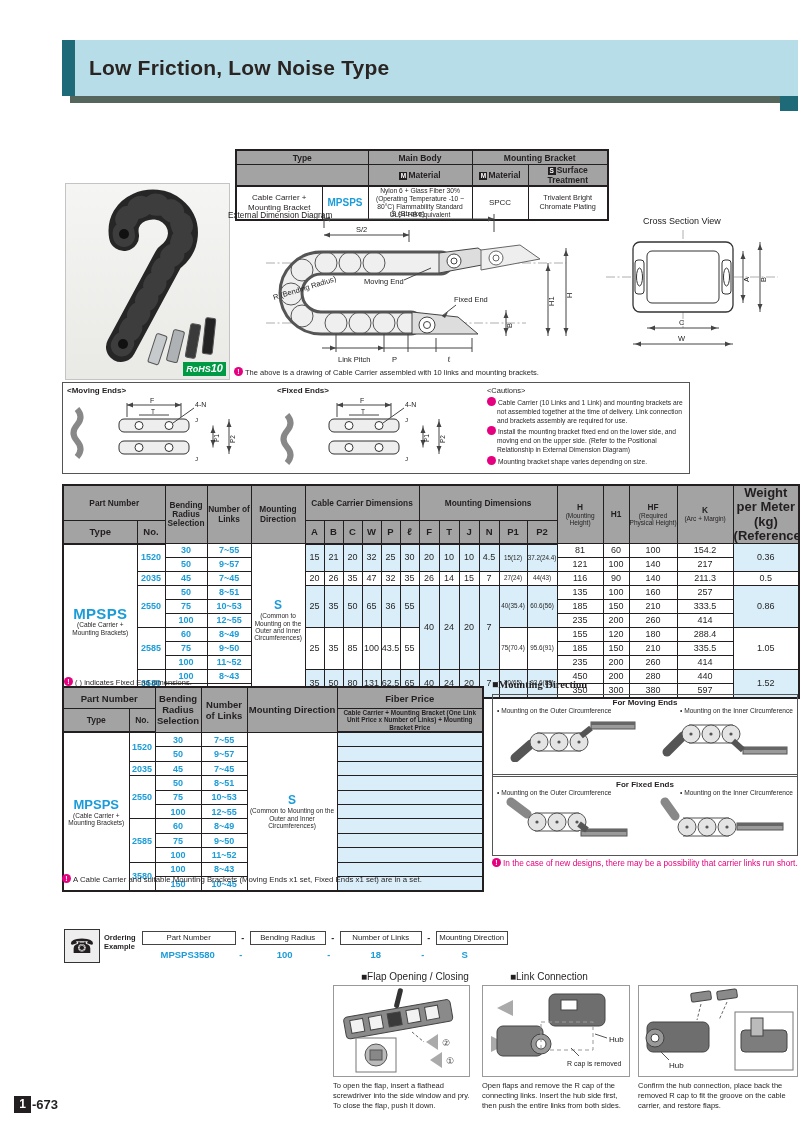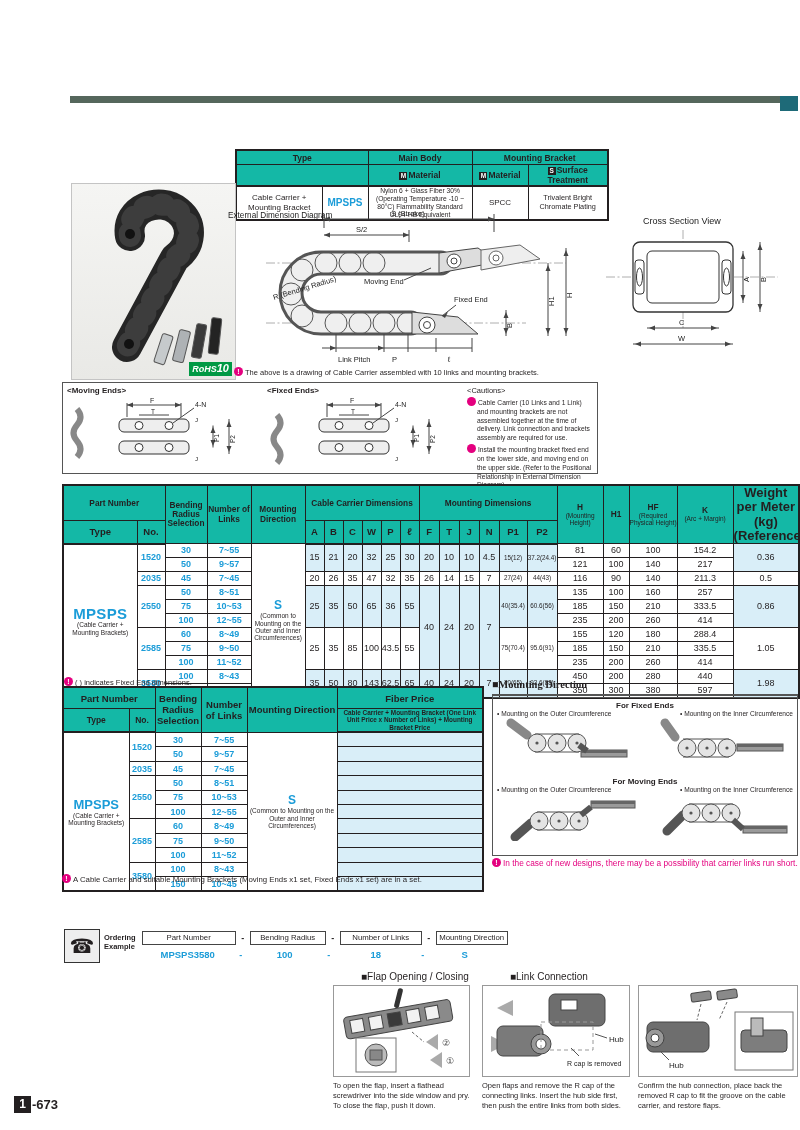--- a/index.html
+++ b/index.html
@@ -7,49 +7,49 @@
 
   
   .hdr{position:absolute;left:62px;top:40px;width:736px;height:56px;background:#b7dde8;border-left:13px solid #1e6a78;box-sizing:border-box;}
   .hdr .t{font-size:21px;font-weight:bold;color:#2a2422;line-height:56px;padding-left:14px;letter-spacing:.2px;}
   .hdr-sh{position:absolute;left:70px;top:96px;width:712px;height:7px;background:#55675c;}
   .hdr-tab{position:absolute;left:780px;top:96px;width:18px;height:15px;background:#1e6a78;}
 
   
   .tbl{border-collapse:collapse;table-layout:fixed;border:2px solid #231f20;}
   .tbl th,.tbl td{border:1px solid #231f20;padding:0;text-align:center;vertical-align:middle;overflow:hidden;}
-  .tbl th{background:#14b8a6;font-weight:bold;}
+  .tbl th{background:#a3a3a3;font-weight:bold;}
   .bt{color:#1b9cd8;font-weight:bold;}
   .bc{background:#d9eef8;}
   .sub{display:block;font-size:6.5px;font-weight:normal;line-height:1.15;}
   .tiny{font-size:6.3px;}
 
   
   .type-tbl{position:absolute;left:235px;top:149px;width:372px;font-size:8px;}
   .type-tbl th{font-size:8.5px;height:13px;}
   .type-tbl td{height:30px;line-height:1.2;}
   .badge{display:inline-block;background:#231f20;color:#fff;font-size:6.5px;font-weight:bold;width:8px;height:8px;line-height:8px;text-align:center;margin-right:1px;}
 
   
-  .photo{position:absolute;left:71px;top:183px;width:163px;height:195px;border:1px solid #c4c4c4;background:linear-gradient(#f5f5f3,#e9e9e6);}
+  .photo{position:absolute;left:65px;top:183px;width:163px;height:195px;border:1px solid #c4c4c4;background:linear-gradient(#f5f5f3,#e9e9e6);}
   .rohs{position:absolute;right:3px;bottom:3px;background:#009944;color:#fff;font-style:italic;font-weight:bold;padding:1px 3px;font-size:9px;line-height:11px;}
   .rohs .n{font-size:11px;}
 
   
   .extsvg{position:absolute;left:226px;top:206px;}
   .crosvg{position:absolute;left:588px;top:210px;}
   .dnote{position:absolute;left:234px;top:367px;font-size:7.5px;}
   .dline{stroke:#444;stroke-width:1;fill:none;}
   .dlab{font-size:7.5px;fill:#222;}
   .cl{stroke:#999;stroke-width:.8;stroke-dasharray:9 2.5 2 2.5;fill:none;}
 
   .note-ic{display:inline-block;width:9px;height:9px;background:#e4007f;border-radius:50%;color:#fff;font-size:7px;line-height:9px;text-align:center;font-weight:bold;vertical-align:1px;margin-right:2px;}
 
   
-  .ends{position:absolute;left:62px;top:382px;width:536px;height:92px;border:1px solid #555;box-sizing:border-box;display:flex;padding:3px 4px;}
+  .ends{position:absolute;left:62px;top:382px;width:628px;height:92px;border:1px solid #555;box-sizing:border-box;display:flex;padding:3px 4px;}
   .ends .sec{width:212px;}
   .ends .sec .st{font-size:8px;font-weight:bold;}
   .ends .cau{width:200px;font-size:6.7px;line-height:1.32;}
   .ends .cau .ct{font-size:7.5px;margin-bottom:1px;}
   .ends .cau p{margin:0 0 1px 0;text-indent:-10px;padding-left:10px;}
 
   
   .spec{position:absolute;left:62px;top:484px;width:736px;font-size:9px;}
   .spec th{font-size:8.3px;line-height:1.1;}
   .spec td{height:13px;line-height:1.05;}
@@ -97,20 +97,23 @@
   .pgnum{position:absolute;left:14px;top:1096px;font-size:13px;font-weight:bold;display:flex;align-items:center;}
   .pgbox{display:inline-block;background:#231f20;color:#fff;width:17px;height:17px;line-height:17px;text-align:center;margin-right:1px;font-size:12px;}
 
   svg text{font-family:"Liberation Sans",sans-serif;}
 </style>
 </head>
 <body>
 
 <div class="page">
 
+  <div class="hdr">
+    <div class="t">Low Friction, Low Noise Type</div>
+  </div>
   <div class="hdr-sh"></div>
   <div class="hdr-tab"></div>
 
   <table class="tbl type-tbl">
     <colgroup>
         <col style="width:86px">
         <col style="width:46px">
         <col style="width:104px">
         <col style="width:56px">
         <col style="width:80px">
@@ -522,34 +525,34 @@
           <td>414</td>
     </tr>
 
     <tr>
       <td rowspan="2" class="bt">3580</td>
       <td class="bt">100</td>
       <td class="bt">8~43</td>
       <td rowspan="2" class="bc">35</td>
           <td rowspan="2" class="bc">50</td>
           <td rowspan="2" class="bc">80</td>
-          <td rowspan="2" class="bc">143</td>
+          <td rowspan="2" class="bc">131</td>
           <td rowspan="2" class="bc">62.5</td>
           <td rowspan="2" class="bc">65</td>
       <td rowspan="2" class="bc">40</td>
           <td rowspan="2" class="bc">24</td>
           <td rowspan="2" class="bc">20</td>
           <td rowspan="2" class="bc">7</td>
       <td rowspan="2" class="bc tiny">70(65)</td>
           <td rowspan="2" class="bc tiny">93.6(88)</td>
       <td>450</td>
           <td>200</td>
           <td>280</td>
           <td>440</td>
-      <td rowspan="2" class="bc">1.98</td>
+      <td rowspan="2" class="bc">1.52</td>
     </tr>
     <tr>
       <td class="bt">150</td>
       <td class="bt">10~45</td>
       <td>350</td>
           <td>300</td>
           <td>380</td>
           <td>597</td>
     </tr>
   </tbody>
@@ -641,56 +644,20 @@
           <td class="bc"></td>
         </tr>
   </tbody>
     </table>
   <div class="model-cau">
     <div><span class="note-ic">!</span><span>A Cable Carrier and suitable Mounting Brackets (Moving Ends x1 set, Fixed Ends x1 set) are in a set.</span></div>
   </div>
 
   <div class="mp-title"><span>■</span><span>Mounting Direction</span></div>
   <div class="mp-box">
-    <div class="mp-half second">
-      <div class="mp-head">For Fixed Ends</div>
-      <div class="mp-labs">
-        <span>• Mounting on the Outer Circumference</span>
-        <span>• Mounting on the Inner Circumference</span>
-      </div>
-      <div class="mp-figs">
-        <svg width="140" height="48" viewBox="0 0 140 48">
-          <rect x="82" y="33" width="46" height="7" fill="#9a9a9a" stroke="#555"></rect>
-            <rect x="82" y="33" width="46" height="3" fill="#666"></rect>
-          <path d="M28,18 L12,6" stroke="#888" stroke-width="9" fill="none" stroke-linecap="round"></path>
-          <line x1="36" y1="17" x2="80" y2="17" stroke="#555"></line>
-            <line x1="36" y1="35" x2="80" y2="35" stroke="#555"></line>
-          <circle cx="38" cy="26" r="9" fill="#e4e4e4" stroke="#555"></circle>
-            <circle cx="58" cy="26" r="9" fill="#e4e4e4" stroke="#555"></circle>
-            <circle cx="78" cy="26" r="9" fill="#e4e4e4" stroke="#555"></circle>
-          <circle cx="38" cy="26" r="1.6" fill="#555"></circle>
-            <circle cx="58" cy="26" r="1.6" fill="#555"></circle>
-            <circle cx="78" cy="26" r="1.6" fill="#555"></circle>
-          <path d="M88,34 L80,28" stroke="#555" stroke-width="6"></path>
-        </svg>
-        <svg width="140" height="48" viewBox="0 0 140 48">
-          <rect x="86" y="27" width="46" height="7" fill="#9a9a9a" stroke="#555"></rect>
-            <rect x="86" y="27" width="46" height="3" fill="#666"></rect>
-          <path d="M24,20 L14,6" stroke="#888" stroke-width="9" fill="none" stroke-linecap="round"></path>
-          <line x1="32" y1="22" x2="78" y2="22" stroke="#555"></line>
-            <line x1="32" y1="40" x2="78" y2="40" stroke="#555"></line>
-          <circle cx="36" cy="31" r="9" fill="#e4e4e4" stroke="#555"></circle>
-            <circle cx="56" cy="31" r="9" fill="#e4e4e4" stroke="#555"></circle>
-            <circle cx="76" cy="31" r="9" fill="#e4e4e4" stroke="#555"></circle>
-          <circle cx="36" cy="31" r="1.6" fill="#555"></circle>
-            <circle cx="56" cy="31" r="1.6" fill="#555"></circle>
-            <circle cx="76" cy="31" r="1.6" fill="#555"></circle>
-        </svg>
-      </div>
-    </div>
     <div class="mp-half">
       <div class="mp-head">For Moving Ends</div>
       <div class="mp-labs">
         <span>• Mounting on the Outer Circumference</span>
         <span>• Mounting on the Inner Circumference</span>
       </div>
       <div class="mp-figs">
         <svg width="140" height="48" viewBox="0 0 140 48">
           <rect x="92" y="8" width="44" height="7" fill="#9a9a9a" stroke="#555"></rect>
             <rect x="92" y="8" width="44" height="3" fill="#666"></rect>
@@ -714,20 +681,56 @@
           <circle cx="40" cy="20" r="9" fill="#e4e4e4" stroke="#555"></circle>
             <circle cx="60" cy="20" r="9" fill="#e4e4e4" stroke="#555"></circle>
             <circle cx="80" cy="20" r="9" fill="#e4e4e4" stroke="#555"></circle>
           <circle cx="40" cy="20" r="1.6" fill="#555"></circle>
             <circle cx="60" cy="20" r="1.6" fill="#555"></circle>
             <circle cx="80" cy="20" r="1.6" fill="#555"></circle>
           <path d="M92,36 L82,27" stroke="#555" stroke-width="6"></path>
         </svg>
       </div>
     </div>
+    <div class="mp-half second">
+      <div class="mp-head">For Fixed Ends</div>
+      <div class="mp-labs">
+        <span>• Mounting on the Outer Circumference</span>
+        <span>• Mounting on the Inner Circumference</span>
+      </div>
+      <div class="mp-figs">
+        <svg width="140" height="48" viewBox="0 0 140 48">
+          <rect x="82" y="33" width="46" height="7" fill="#9a9a9a" stroke="#555"></rect>
+            <rect x="82" y="33" width="46" height="3" fill="#666"></rect>
+          <path d="M28,18 L12,6" stroke="#888" stroke-width="9" fill="none" stroke-linecap="round"></path>
+          <line x1="36" y1="17" x2="80" y2="17" stroke="#555"></line>
+            <line x1="36" y1="35" x2="80" y2="35" stroke="#555"></line>
+          <circle cx="38" cy="26" r="9" fill="#e4e4e4" stroke="#555"></circle>
+            <circle cx="58" cy="26" r="9" fill="#e4e4e4" stroke="#555"></circle>
+            <circle cx="78" cy="26" r="9" fill="#e4e4e4" stroke="#555"></circle>
+          <circle cx="38" cy="26" r="1.6" fill="#555"></circle>
+            <circle cx="58" cy="26" r="1.6" fill="#555"></circle>
+            <circle cx="78" cy="26" r="1.6" fill="#555"></circle>
+          <path d="M88,34 L80,28" stroke="#555" stroke-width="6"></path>
+        </svg>
+        <svg width="140" height="48" viewBox="0 0 140 48">
+          <rect x="86" y="27" width="46" height="7" fill="#9a9a9a" stroke="#555"></rect>
+            <rect x="86" y="27" width="46" height="3" fill="#666"></rect>
+          <path d="M24,20 L14,6" stroke="#888" stroke-width="9" fill="none" stroke-linecap="round"></path>
+          <line x1="32" y1="22" x2="78" y2="22" stroke="#555"></line>
+            <line x1="32" y1="40" x2="78" y2="40" stroke="#555"></line>
+          <circle cx="36" cy="31" r="9" fill="#e4e4e4" stroke="#555"></circle>
+            <circle cx="56" cy="31" r="9" fill="#e4e4e4" stroke="#555"></circle>
+            <circle cx="76" cy="31" r="9" fill="#e4e4e4" stroke="#555"></circle>
+          <circle cx="36" cy="31" r="1.6" fill="#555"></circle>
+            <circle cx="56" cy="31" r="1.6" fill="#555"></circle>
+            <circle cx="76" cy="31" r="1.6" fill="#555"></circle>
+        </svg>
+      </div>
+    </div>
   </div>
   <div class="mp-warn">
     <p><span class="note-ic" style="background:#e4007f">!</span><span>In the case of new designs, there may be a possibility that carrier links run short.</span></p>
   </div>
 
   <div class="ord">
     <div class="ord-ic">☎</div>
     <div class="ord-lab">
       <div>Ordering</div>
       <div>Example</div>

